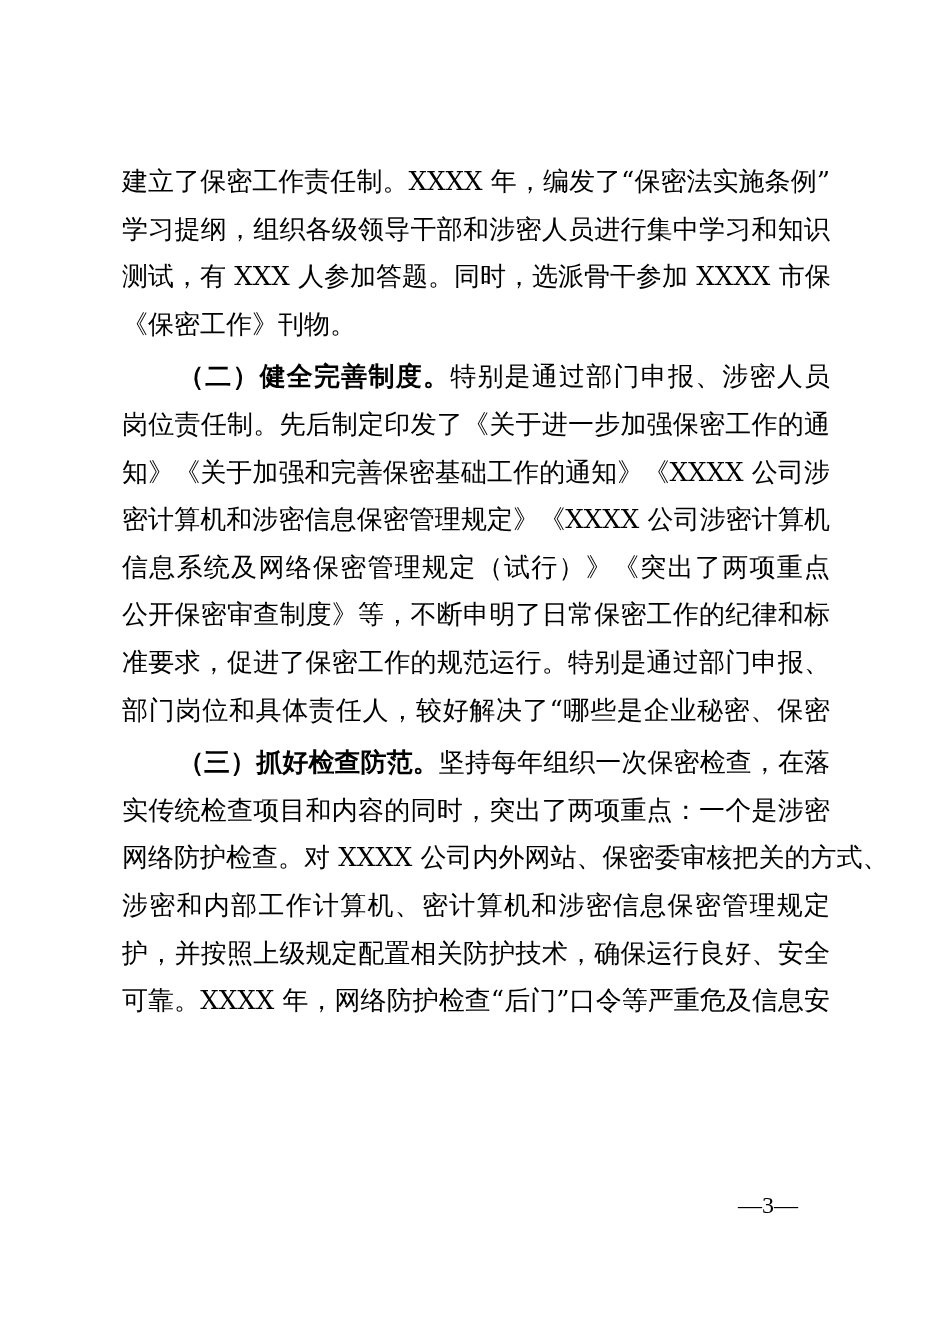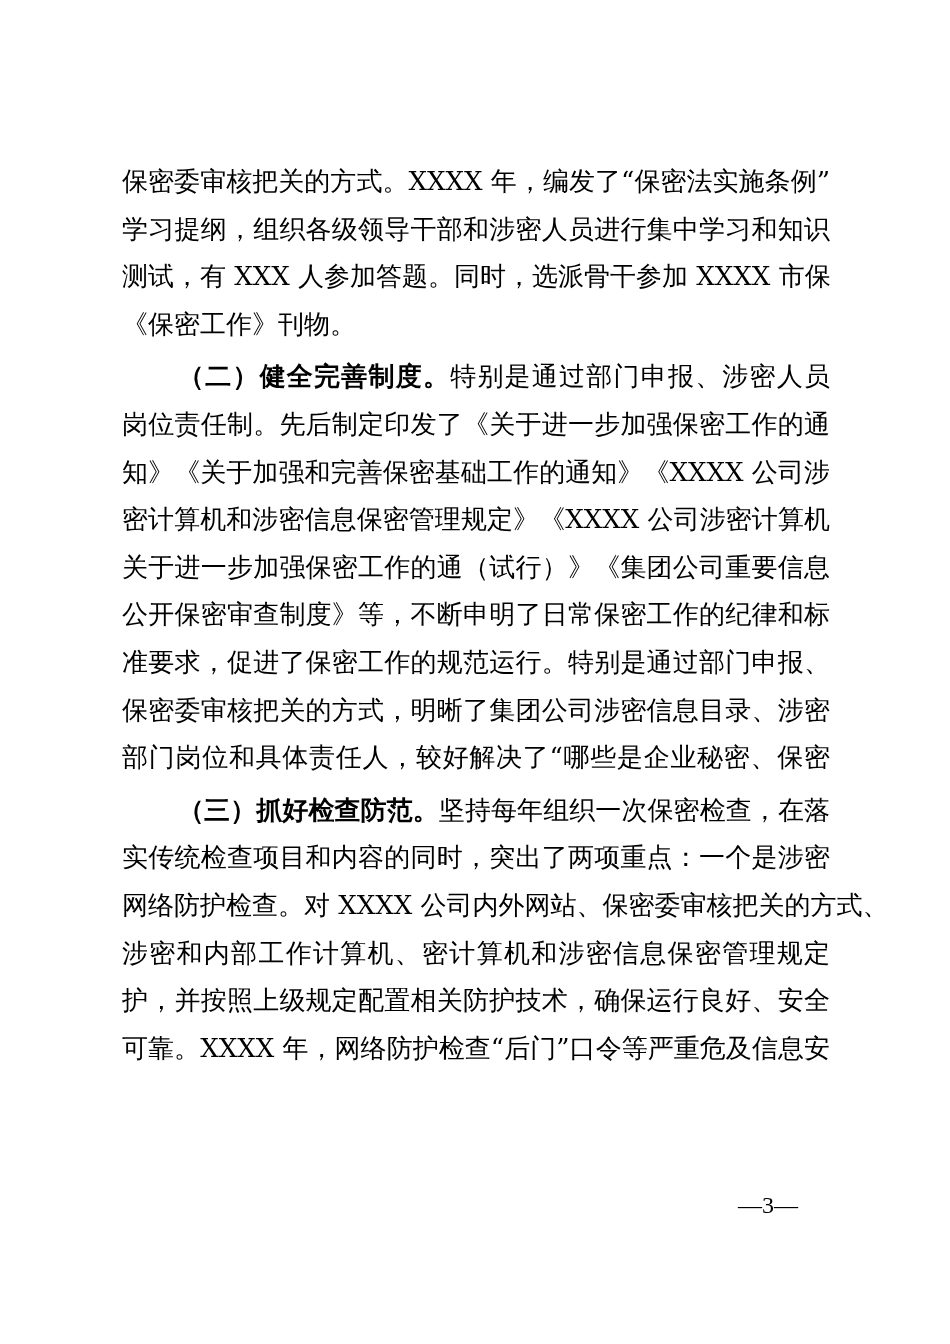--- a/index.html
+++ b/index.html
@@ -60,37 +60,36 @@
       white-space: nowrap;
     }
   </style>
 </head>
 <body>
 
 <div class="page">
   <div class="body-text">
 
     <div>
-      <span class="line">保密委审核把关的方式。XXXX 年，编发了“保密法实施条例”</span>
+      <span class="line">建立了保密工作责任制。XXXX 年，编发了“保密法实施条例”</span>
       <span class="line">学习提纲，组织各级领导干部和涉密人员进行集中学习和知识</span>
       <span class="line">测试，有 XXX 人参加答题。同时，选派骨干参加 XXXX 市保</span>
       <span class="line last">《保密工作》刊物。</span>
     </div>
 
     <div class="gap"></div>
 
     <div>
       <span class="line indent"><b class="run-in">（二）健全完善制度。</b><span>特别是通过部门申报、涉密人员</span></span>
       <span class="line">岗位责任制。先后制定印发了《关于进一步加强保密工作的通</span>
       <span class="line">知》《关于加强和完善保密基础工作的通知》《XXXX 公司涉</span>
       <span class="line">密计算机和涉密信息保密管理规定》《XXXX 公司涉密计算机</span>
-      <span class="line">关于进一步加强保密工作的通（试行）》《集团公司重要信息</span>
+      <span class="line">信息系统及网络保密管理规定（试行）》《突出了两项重点</span>
       <span class="line">公开保密审查制度》等，不断申明了日常保密工作的纪律和标</span>
       <span class="line">准要求，促进了保密工作的规范运行。特别是通过部门申报、</span>
-      <span class="line">保密委审核把关的方式，明晰了集团公司涉密信息目录、涉密</span>
       <span class="line">部门岗位和具体责任人，较好解决了“哪些是企业秘密、保密</span>
     </div>
 
     <div class="gap"></div>
 
     <div>
       <span class="line indent"><b class="run-in">（三）抓好检查防范。</b><span>坚持每年组织一次保密检查，在落</span></span>
       <span class="line">实传统检查项目和内容的同时，突出了两项重点：一个是涉密</span>
       <span class="line">网络防护检查。对 XXXX 公司内外网站、保密委审核把关的方式、</span>
       <span class="line">涉密和内部工作计算机、密计算机和涉密信息保密管理规定</span>

